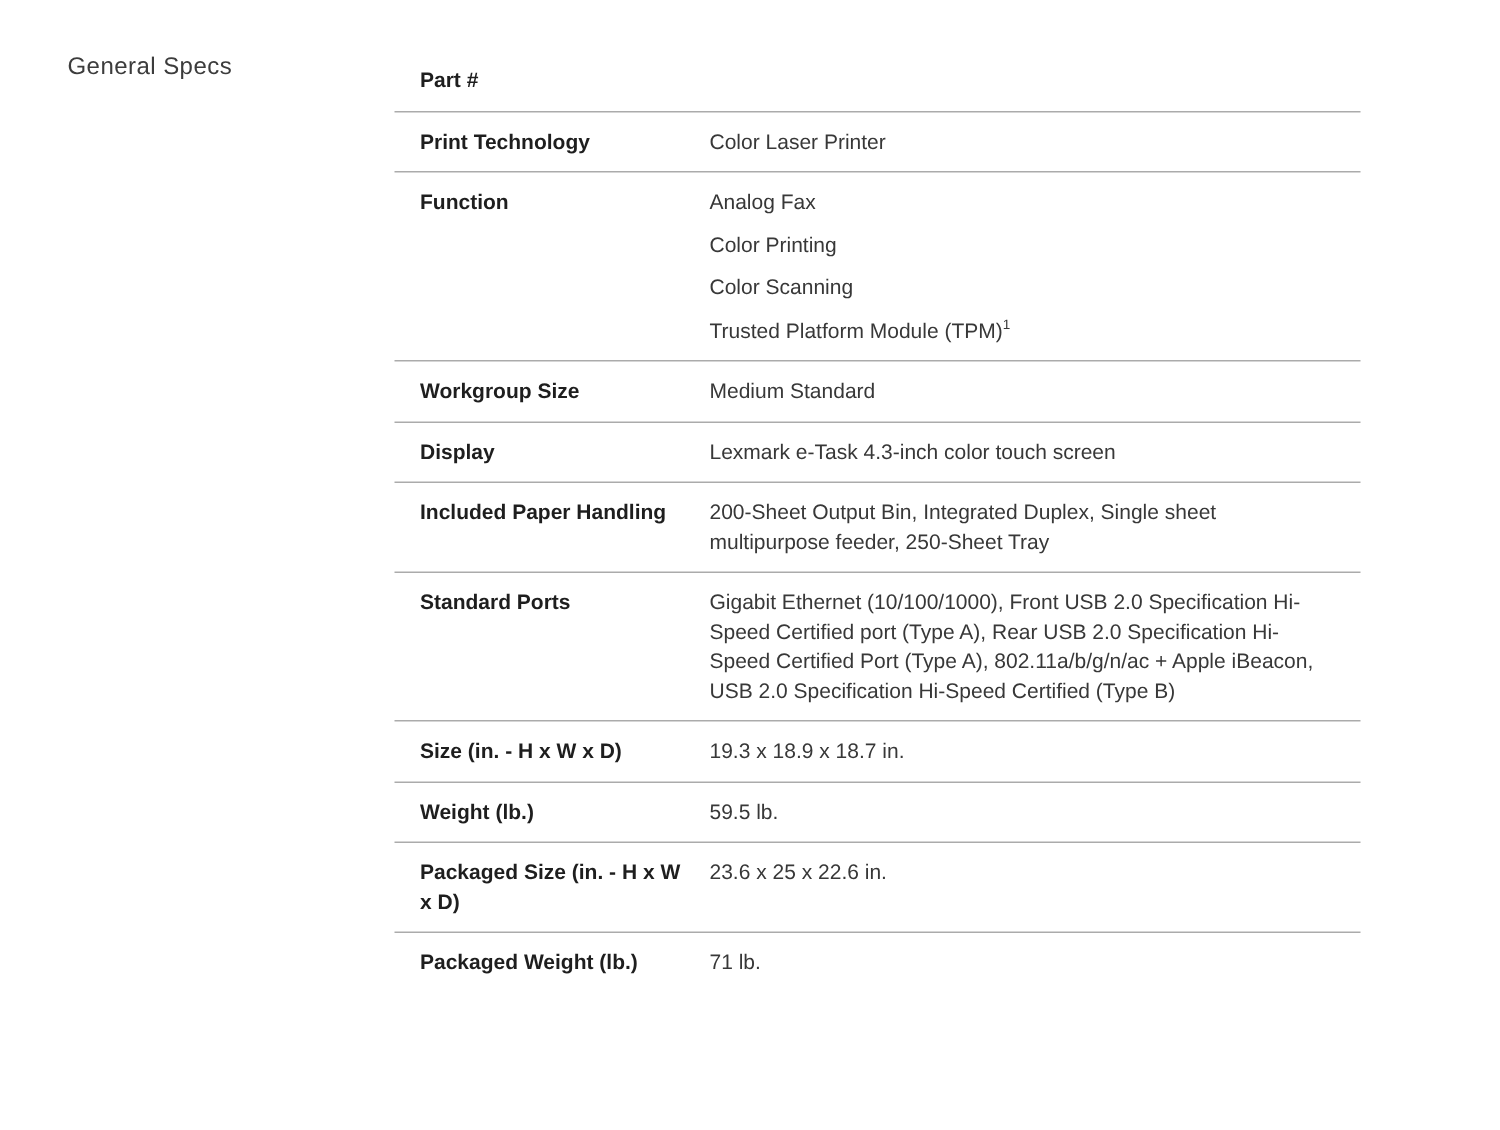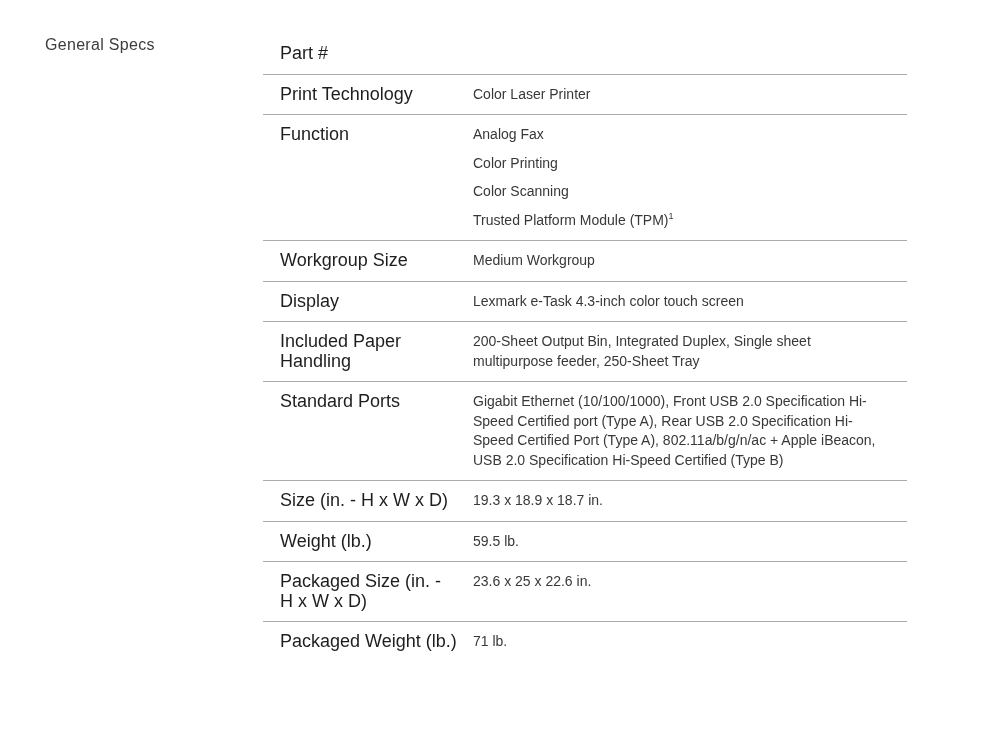--- a/index.html
+++ b/index.html
@@ -39,22 +39,22 @@
     border-bottom: 1px solid #ababab;
   }
   .spec-row:last-child {
     border-bottom: none;
   }
   .spec-label {
     width: 210px;
     flex-shrink: 0;
     padding-left: 17px;
     padding-right: 14px;
-    font-size: 18px;
-    font-weight: 400;
+    font-size: 14px;
+    font-weight: 700;
     line-height: 19.5px;
     color: #1e1e1e;
   }
   .spec-values {
     flex: 1;
     padding-right: 17px;
     font-size: 14px;
     font-weight: 400;
     line-height: 19.5px;
     color: #383838;
@@ -95,21 +95,21 @@
           <div class="spec-value-line">Analog Fax</div>
           <div class="spec-value-line">Color Printing</div>
           <div class="spec-value-line">Color Scanning</div>
           <div class="spec-value-line">Trusted Platform Module (TPM)<sup>1</sup></div>
         </div>
   </div>
 
   <div class="spec-row">
     <div class="spec-label">Workgroup Size</div>
     <div class="spec-values">
-          <div class="spec-value-line">Medium Workgroup</div>
+          <div class="spec-value-line">Medium Standard</div>
         </div>
   </div>
 
   <div class="spec-row">
     <div class="spec-label">Display</div>
     <div class="spec-values">
           <div class="spec-value-line">Lexmark e-Task 4.3-inch color touch screen</div>
         </div>
   </div>
 

